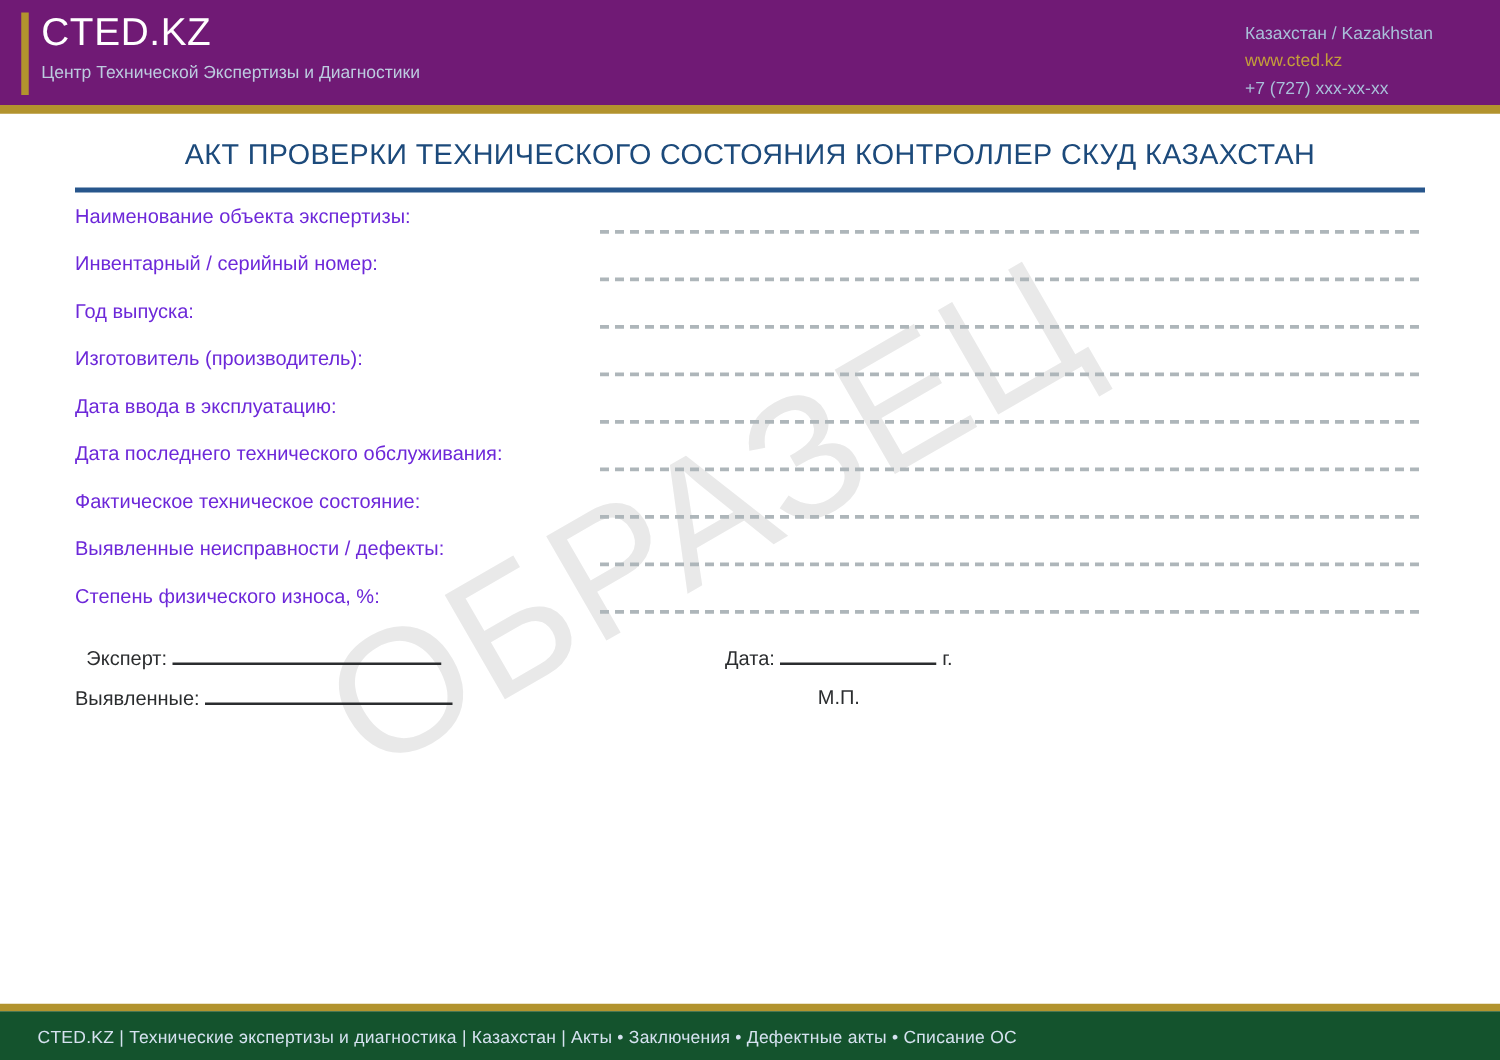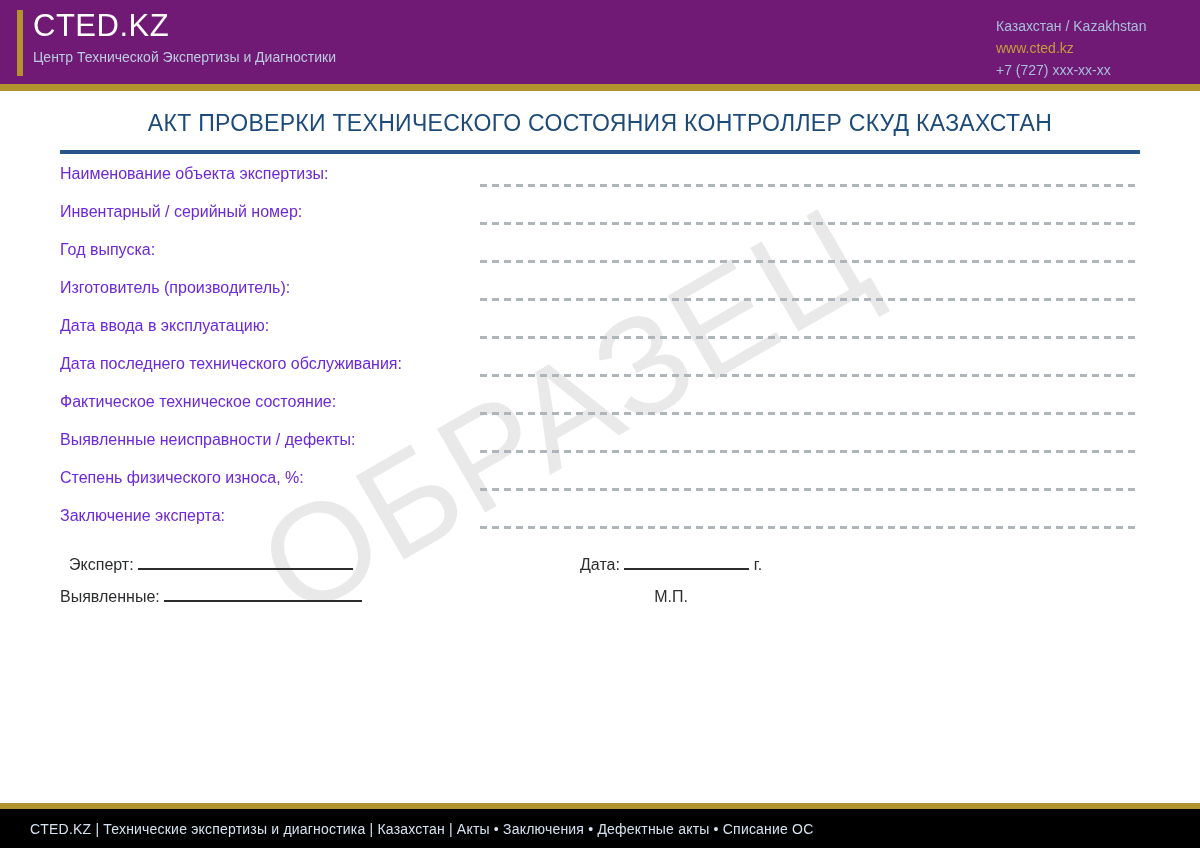--- a/index.html
+++ b/index.html
@@ -104,21 +104,21 @@
     pointer-events: none;
     user-select: none;
     white-space: nowrap;
   }
 
   
   .footer { position: absolute; left: 0; right: 0; bottom: 0; }
   .footer-gold { height: 6px; background: #B2932E; }
   .footer-bar {
     height: 39px;
-    background: #000000;
+    background: #14532d;
     display: flex;
     align-items: center;
     padding-left: 30px;
   }
   .footer-text { color: #D6E2F0; font-size: 14px; letter-spacing: 0.2px; white-space: nowrap; }
 </style>
 </head>
 <body>
 
 <div class="page">
@@ -173,24 +173,20 @@
         <div class="field-blank"></div>
       </div>
       <div class="form-row">
         <div class="field-label">Выявленные неисправности / дефекты:</div>
         <div class="field-blank"></div>
       </div>
       <div class="form-row">
         <div class="field-label">Степень физического износа, %:</div>
         <div class="field-blank"></div>
       </div>
-      <div class="form-row">
-        <div class="field-label">Заключение эксперта:</div>
-        <div class="field-blank"></div>
-      </div>
     </div>
 
     <div class="sign-section">
       <div class="sign-left">
         <div class="sign-row">
           <span>Эксперт:</span>
           <span class="sig-line sig-expert"></span>
         </div>
         <div class="sign-row">
           <span>Выявленные:</span>

